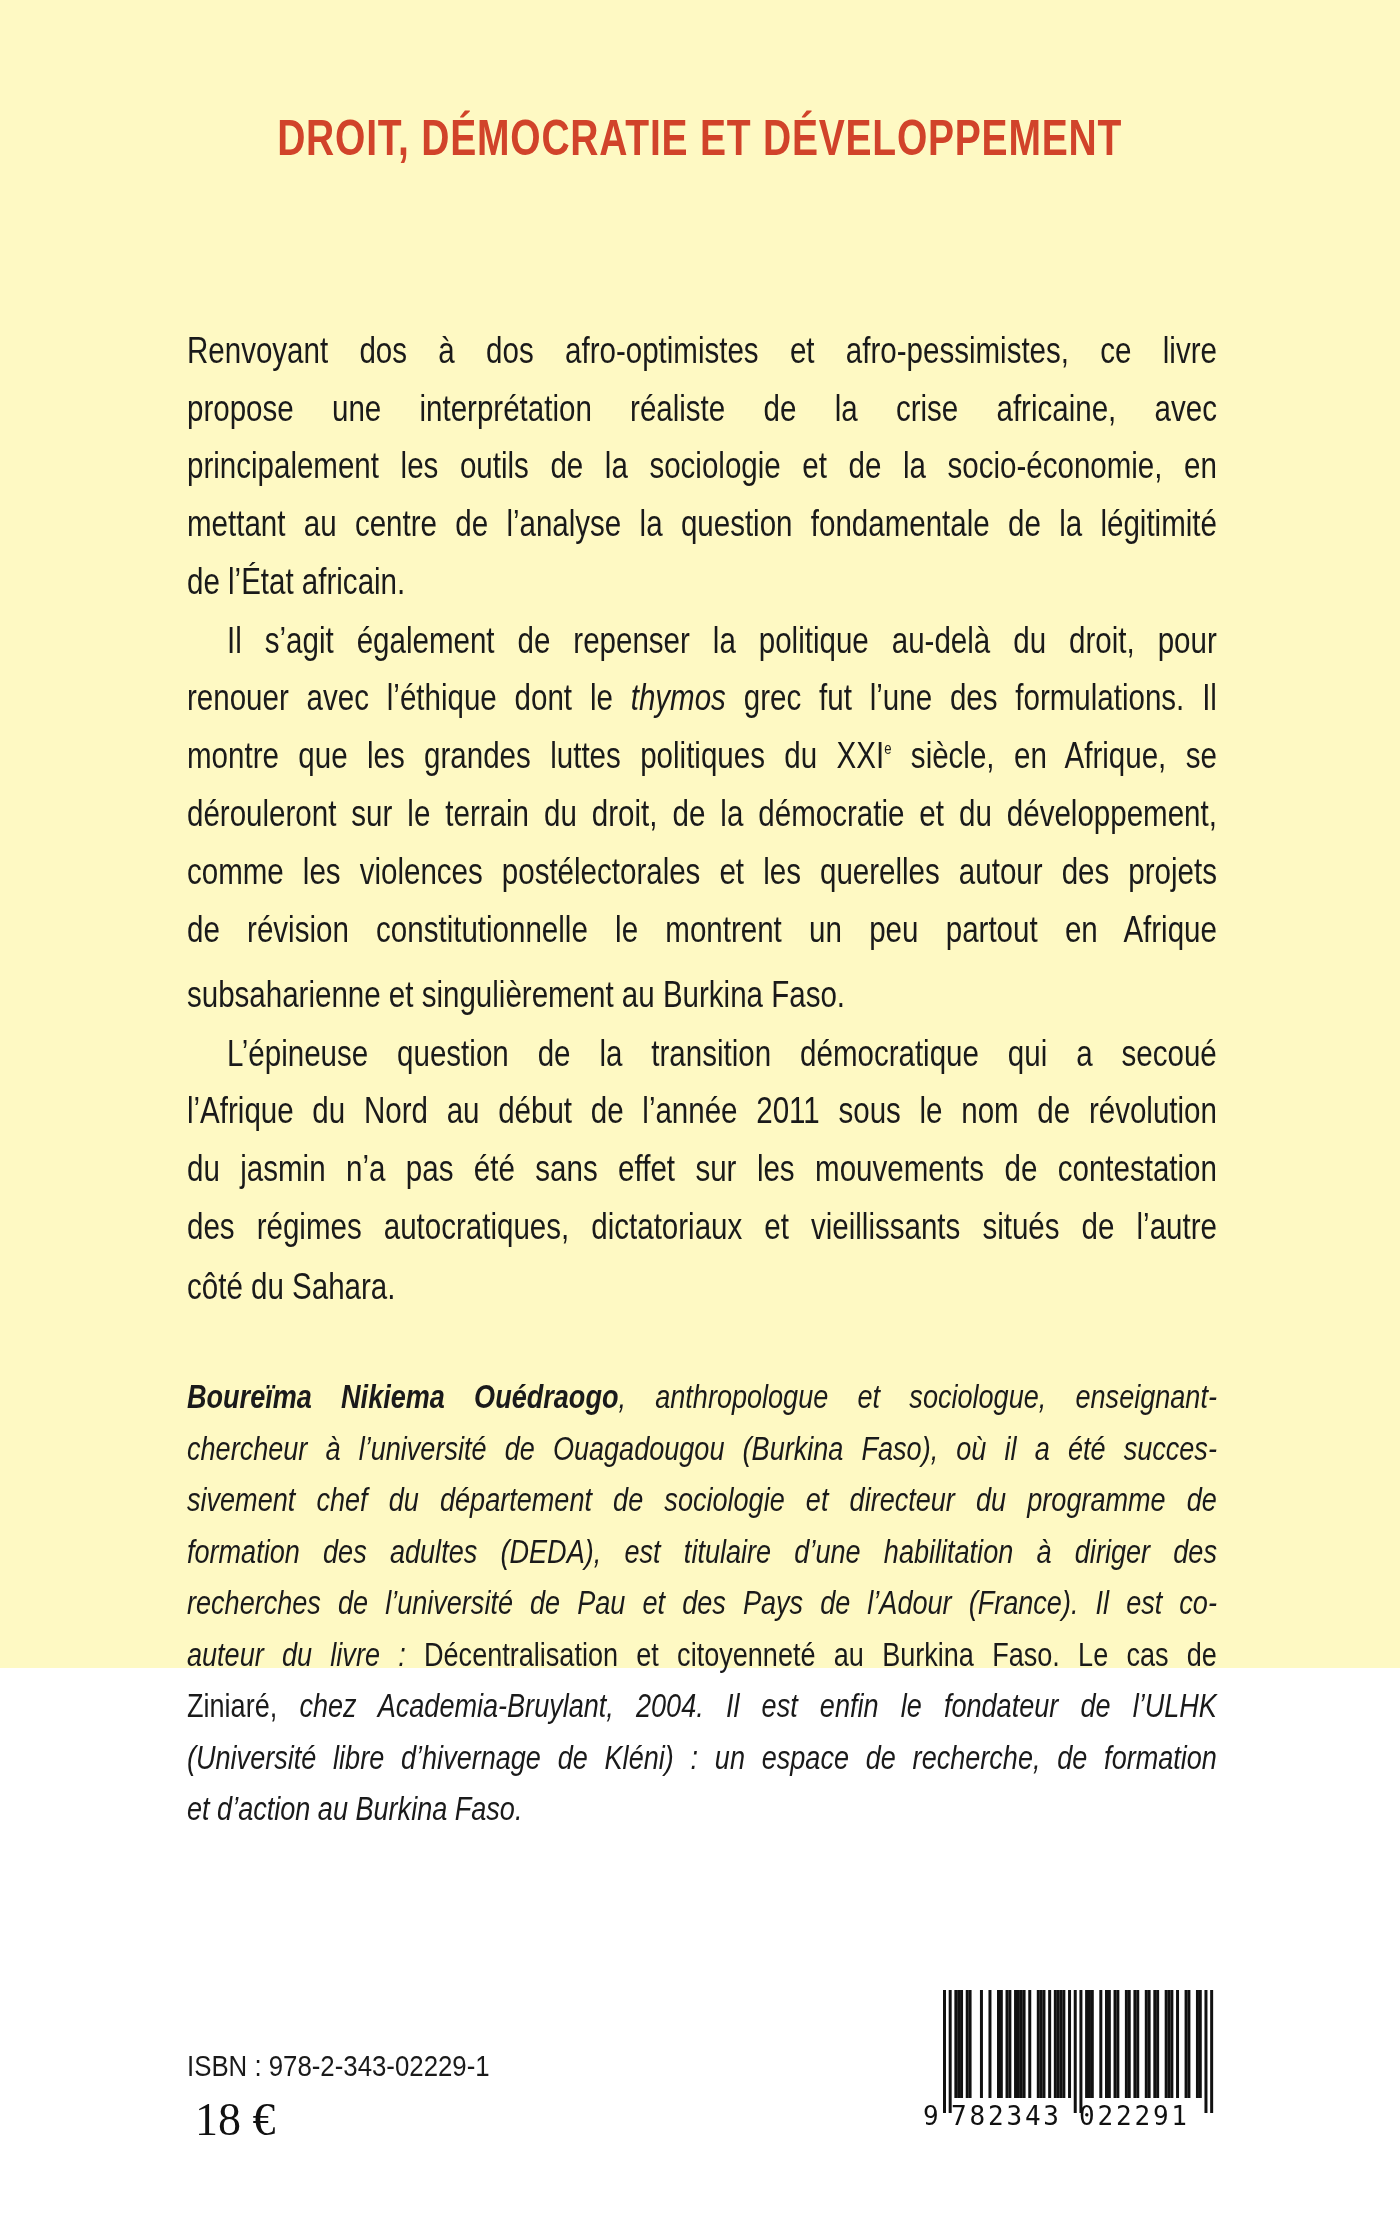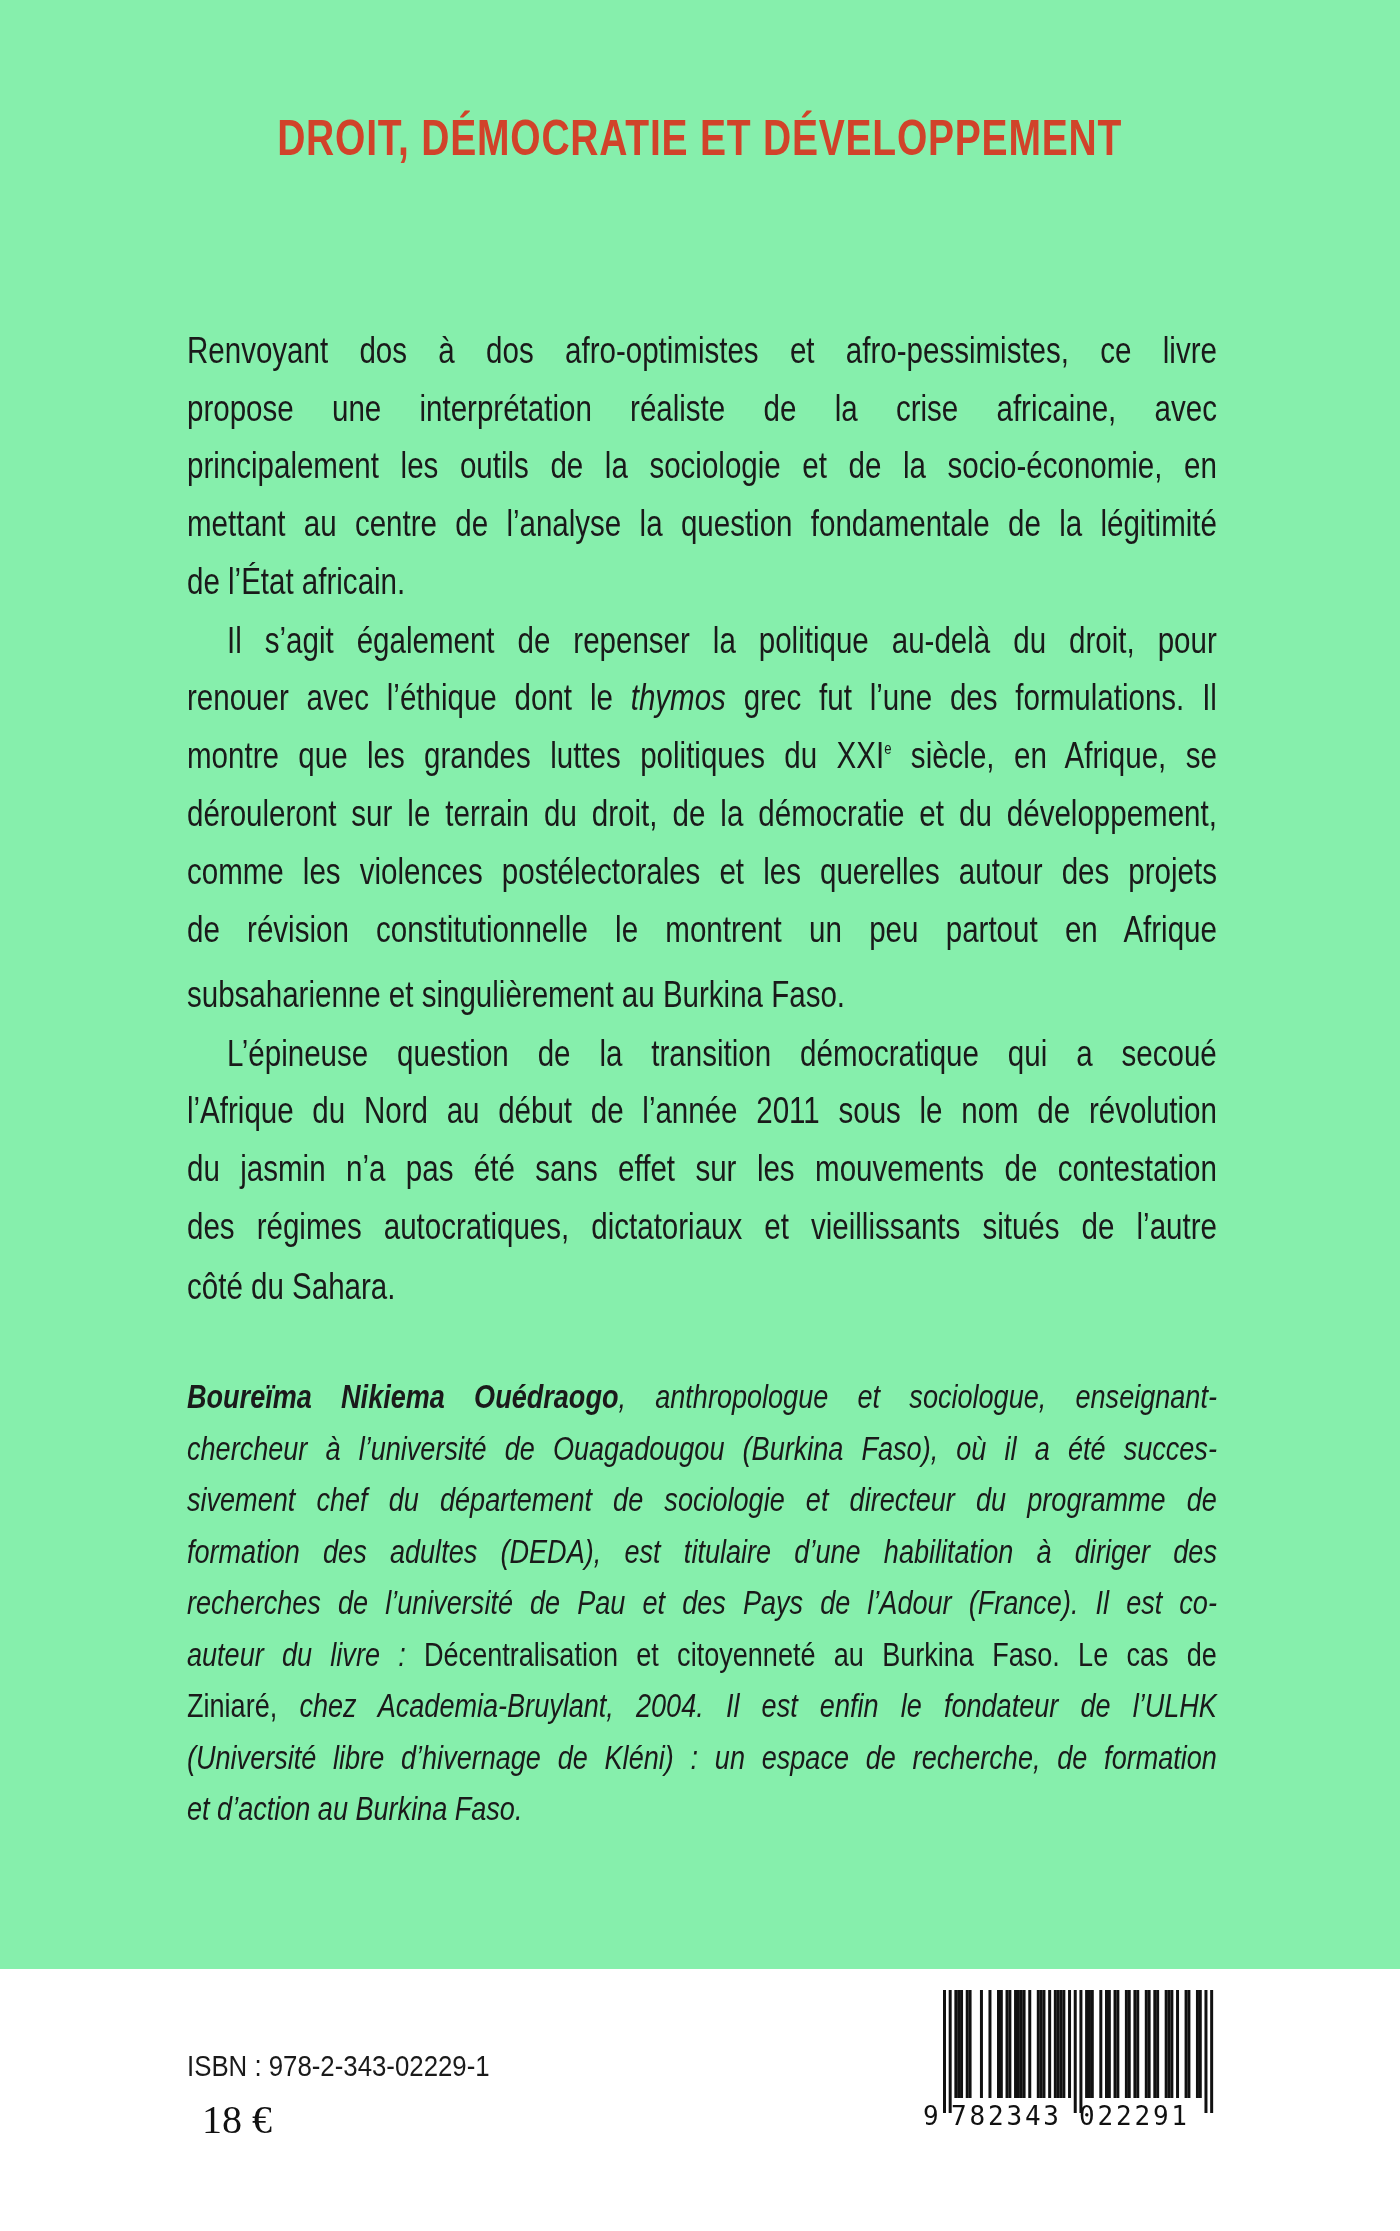--- a/index.html
+++ b/index.html
@@ -1,17 +1,17 @@
 <!DOCTYPE html>
 <html><head>
 <meta charset="utf-8">
 <style>
   html, body { margin: 0; padding: 0; background: #ffffff; }
   body { width: 1400px; height: 2231px; position: relative; overflow: hidden; }
-  .page { position: absolute; left: 0; top: 0; width: 1400px; height: 1969px; background: #86efac; text-decoration: underline; }
+  .page { position: absolute; left: 0; top: 0; width: 1400px; height: 1668px; background: #fef9c3; text-decoration: underline; }
 
   .title-line {
     position: absolute; left: 0; width: 1400px; text-align: center;
     font-family: "Liberation Sans", sans-serif; font-weight: bold;
     color: #D1432A; font-size: 50px; line-height: 50px; letter-spacing: 1px;
   }
   .title-line span { display: inline-block; transform: scaleX(0.78); transform-origin: center; white-space: nowrap; }
 
   .line {
     position: absolute; left: 187px; width: 1256px; height: 44px;
@@ -35,22 +35,22 @@
   .bio .up { font-style: normal; }
   .it { font-style: italic; }
   sup.ord { font-size: 16px; line-height: 0; vertical-align: 14px; }
 
   .isbn {
     position: absolute; left: 187px; top: 2050px;
     font-family: "Liberation Sans", sans-serif; font-size: 30px; line-height: 32px; color: #1a1a1a;
     transform: scaleX(0.86); transform-origin: left top; white-space: nowrap;
   }
   .price {
-    position: absolute; left: 202px; top: 2096px;
-    font-family: "Liberation Serif", serif; font-size: 40px; line-height: 48px; color: #111;
+    position: absolute; left: 195px; top: 2096px;
+    font-family: "Liberation Serif", serif; font-size: 46px; line-height: 48px; color: #111;
     white-space: nowrap;
   }
 
   .barcode { position: absolute; left: 915px; top: 1982px; width: 310px; height: 150px; background: #ffffff; }
   .barcode svg { position: absolute; left: 0; top: 0; }
 </style>
 </head>
 <body>
 
 <div class="page">

